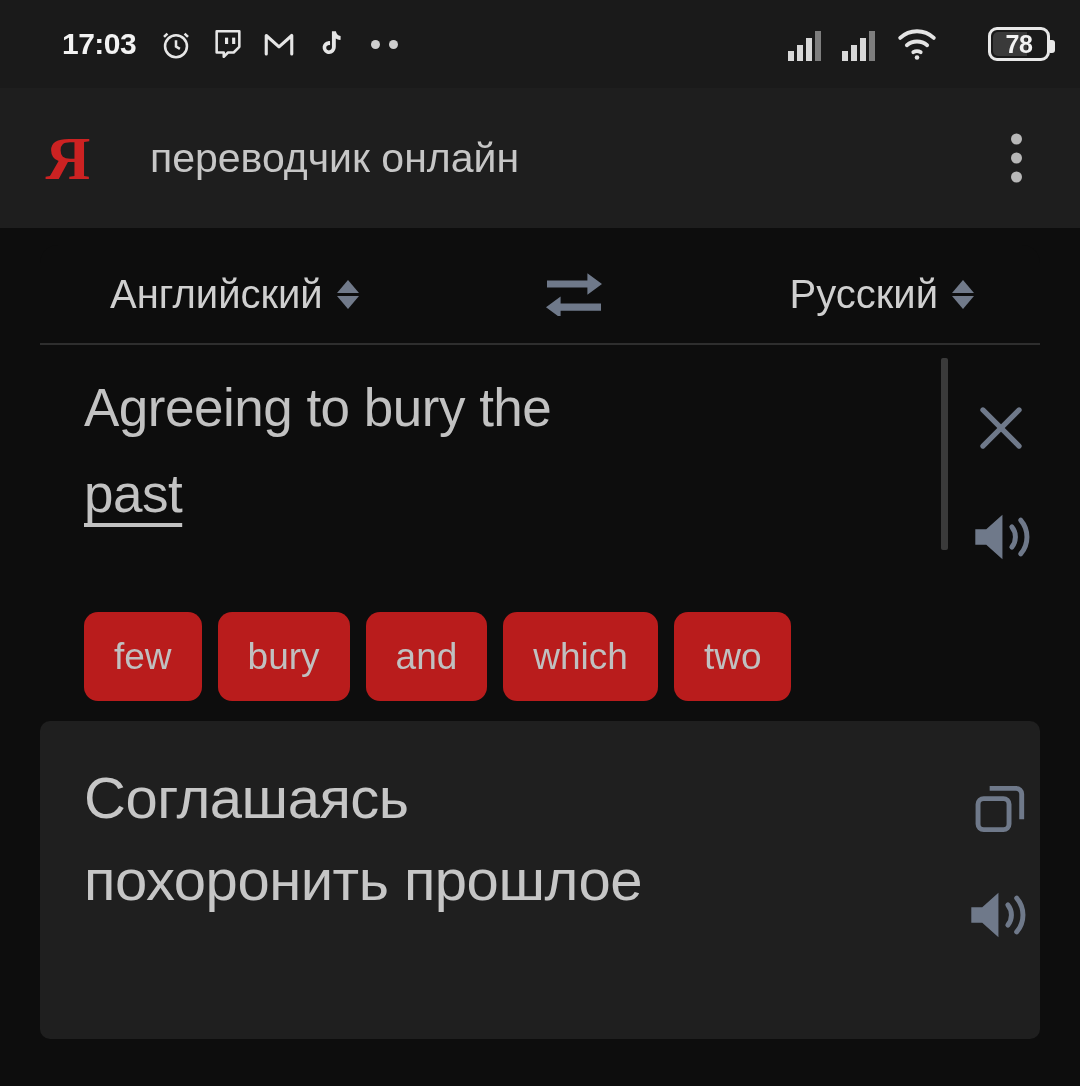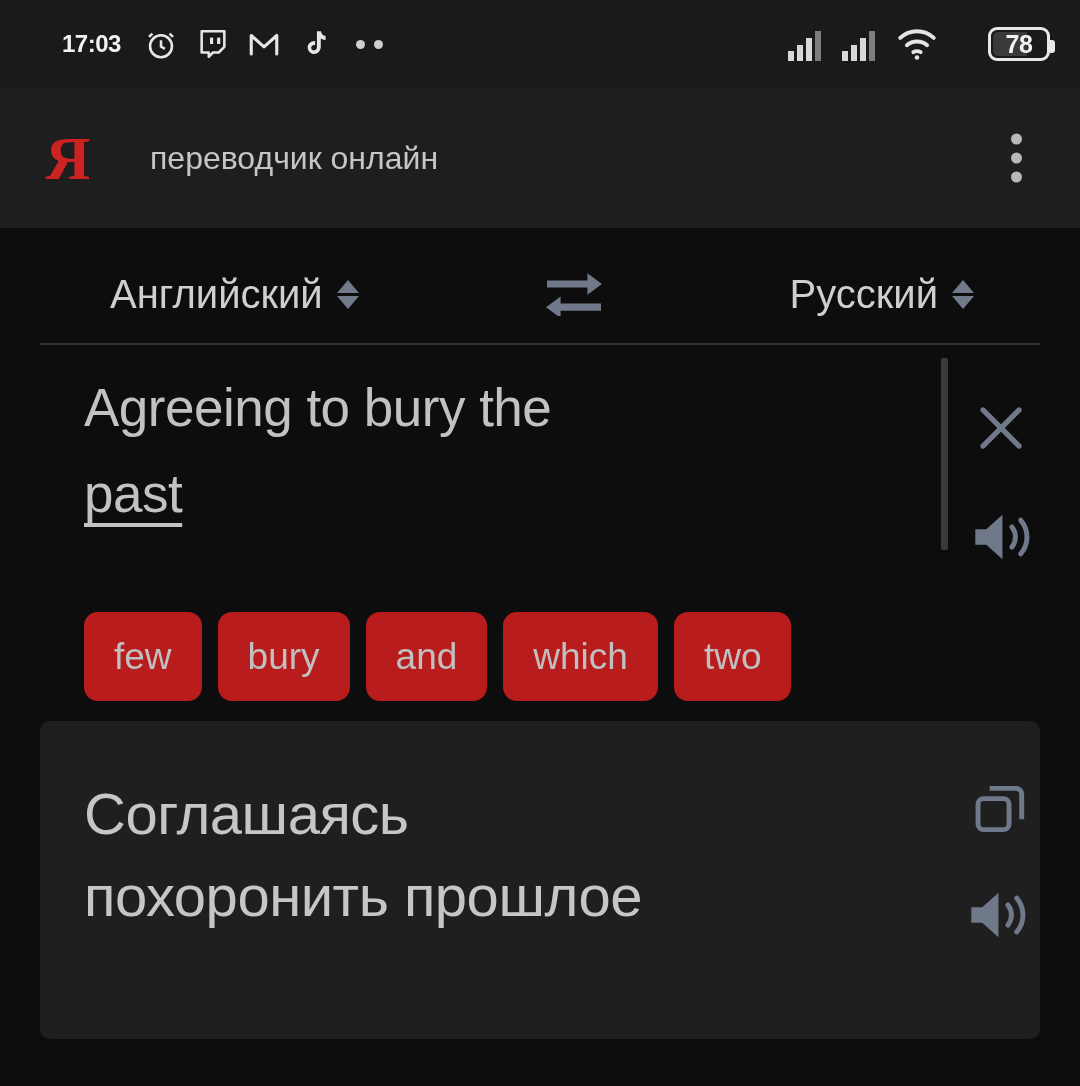--- a/index.html
+++ b/index.html
@@ -35,21 +35,21 @@
     padding: 0 30px 0 62px;
     box-sizing: border-box;
   }
   .status-left {
     display: flex;
     align-items: center;
     gap: 17px;
   }
   .clock {
     color: #f2f2f2;
-    font-size: 24px;
+    font-size: 30px;
     font-weight: bold;
     letter-spacing: -0.5px;
     line-height: 1;
     margin-right: 5px;
   }
   .sicon {
     display: inline-flex;
     align-items: center;
     justify-content: center;
   }
@@ -121,21 +121,21 @@
     color: #cc2222;
     font-size: 62px;
     font-weight: bold;
     line-height: 1;
     text-align: center;
     font-family: "Liberation Serif", serif;
   }
   .query {
     margin-left: 54px;
     color: #c6c6c6;
-    font-size: 32px;
+    font-size: 41px;
     line-height: 1;
   }
   .kebab {
     position: absolute;
     right: 48px;
     top: 50%;
     transform: translateY(-50%);
     display: flex;
     flex-direction: column;
     gap: 8px;
@@ -272,21 +272,21 @@
   .result {
     position: absolute;
     left: 40px; top: 493px;
     width: 1000px;
     height: 318px;
     background: #1f1f1f;
     border-radius: 10px;
   }
   .res-text {
     position: absolute;
-    left: 44px; top: 52px;
+    left: 44px; top: 36px;
     width: 790px;
     color: #c6c6c6;
     font-size: 58px;
     line-height: 82px;
     letter-spacing: -0.5px;
   }
   .res-btn {
     position: absolute;
     display: flex;
     align-items: center;

